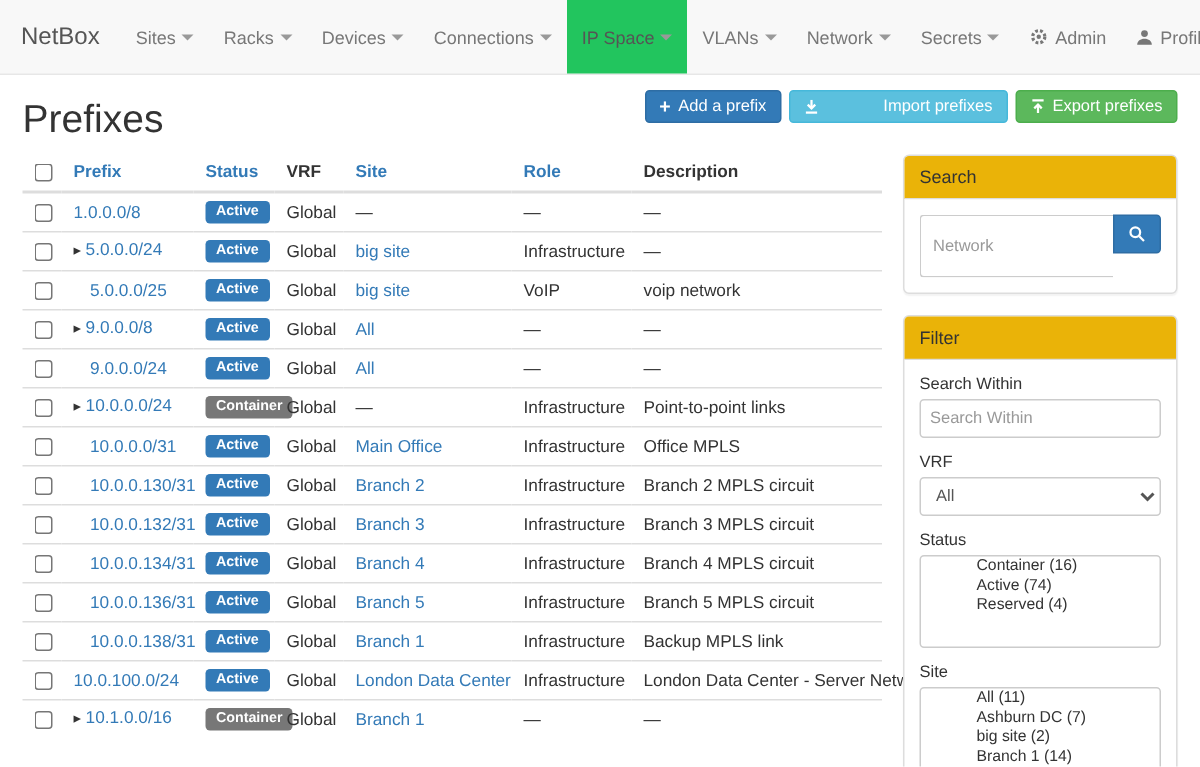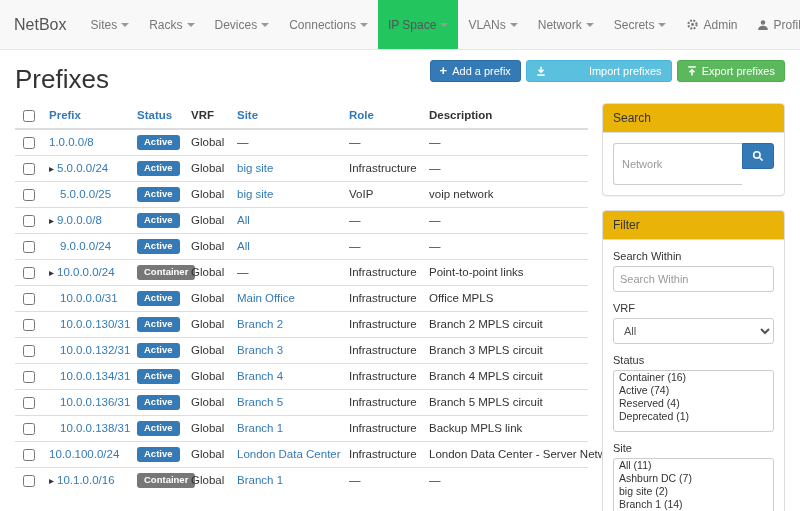--- a/index.html
+++ b/index.html
@@ -56,21 +56,21 @@
     display:flex; align-items:center; justify-content:center; cursor:pointer; }
   .form-group { margin-bottom:10px; }
   .form-group label { display:block; font-size:11px; font-weight:400; color:#333; margin-bottom:4px; }
   .text-input, select { width:100%; height:26px; border:1px solid #ccc; border-radius:3px; padding:3px 6px;
     font-size:11px; color:#555; font-family:inherit; background:#fff; }
   input::placeholder { color:#999; }
   .multiselect { border:1px solid #ccc; border-radius:3px; overflow-y:scroll; background:#fff; }
   .multiselect::-webkit-scrollbar { width:9px; }
   .multiselect::-webkit-scrollbar-track { background:#f1f1f1; }
   .multiselect::-webkit-scrollbar-thumb { background:#c1c1c1; border-radius:4px; }
-  .ms-opt { font-size:10.5px; line-height:13px; padding:0 5px; white-space:nowrap; overflow:hidden; color:#333; cursor:default; }
+  .ms-opt { font-size:10.5px; line-height:13px; padding:0 5px; white-space:nowrap; overflow:hidden; color:#333; cursor:default;margin-left:32px; }
   .ms-status { height:62px; }
   .ms-site { height:88px; }
 </style>
 </head>
 <body>
 
 <nav class="navbar">
   <a class="brand" href="#">NetBox</a>
   <ul class="nav">
       <li class="nav-item">
@@ -346,21 +346,20 @@
             <select>
               <option>All</option>
             </select>
           </div>
           <div class="form-group">
             <label>Status</label>
             <div class="multiselect ms-status">
                 <div class="ms-opt">Container (16)</div>
                 <div class="ms-opt">Active (74)</div>
                 <div class="ms-opt">Reserved (4)</div>
-                <div class="ms-opt">Deprecated (1)</div>
               </div>
           </div>
           <div class="form-group">
             <label>Site</label>
             <div class="multiselect ms-site">
                 <div class="ms-opt">All (11)</div>
                 <div class="ms-opt">Ashburn DC (7)</div>
                 <div class="ms-opt">big site (2)</div>
                 <div class="ms-opt">Branch 1 (14)</div>
                 <div class="ms-opt">Branch 2 (10)</div>

